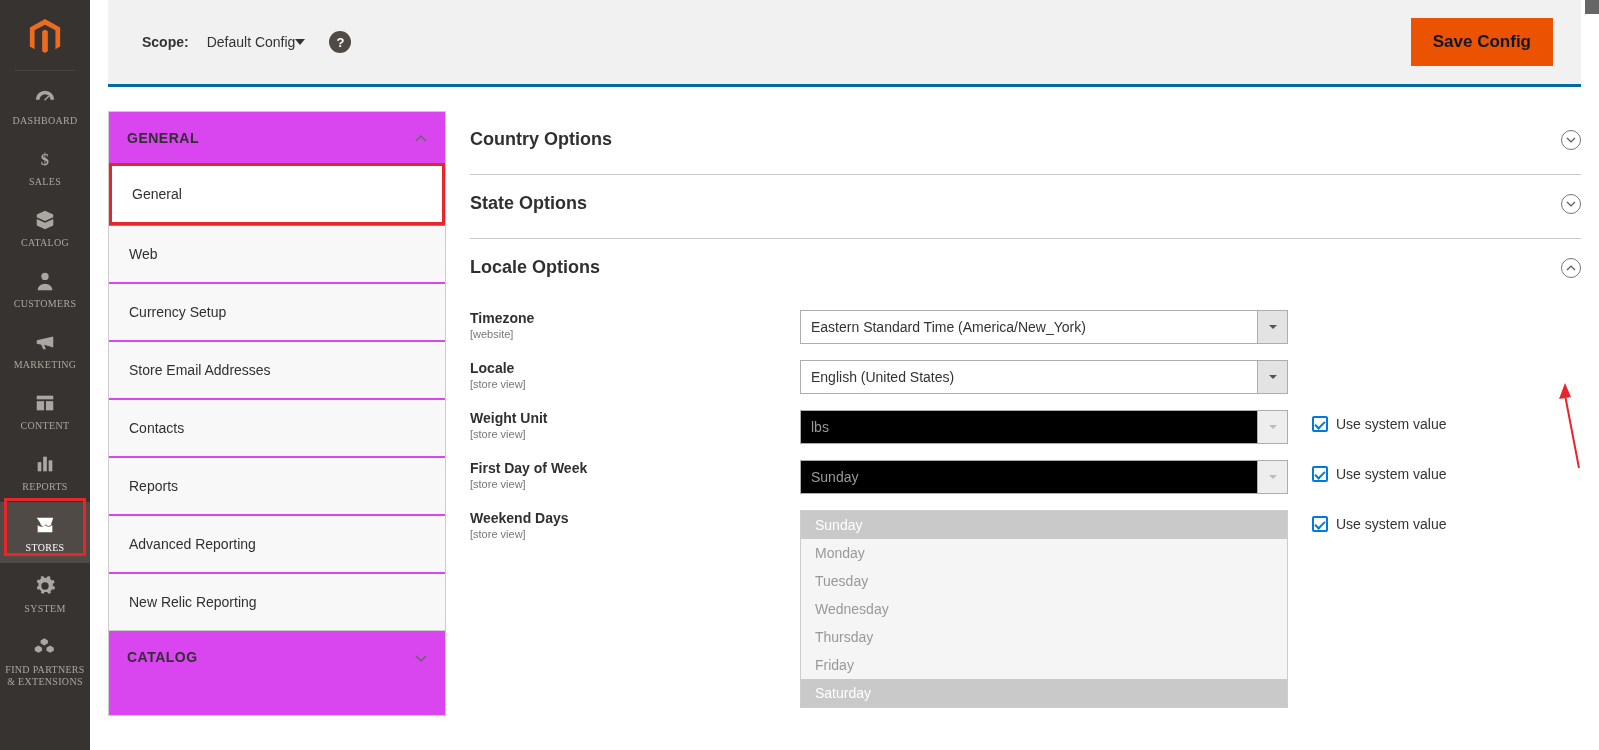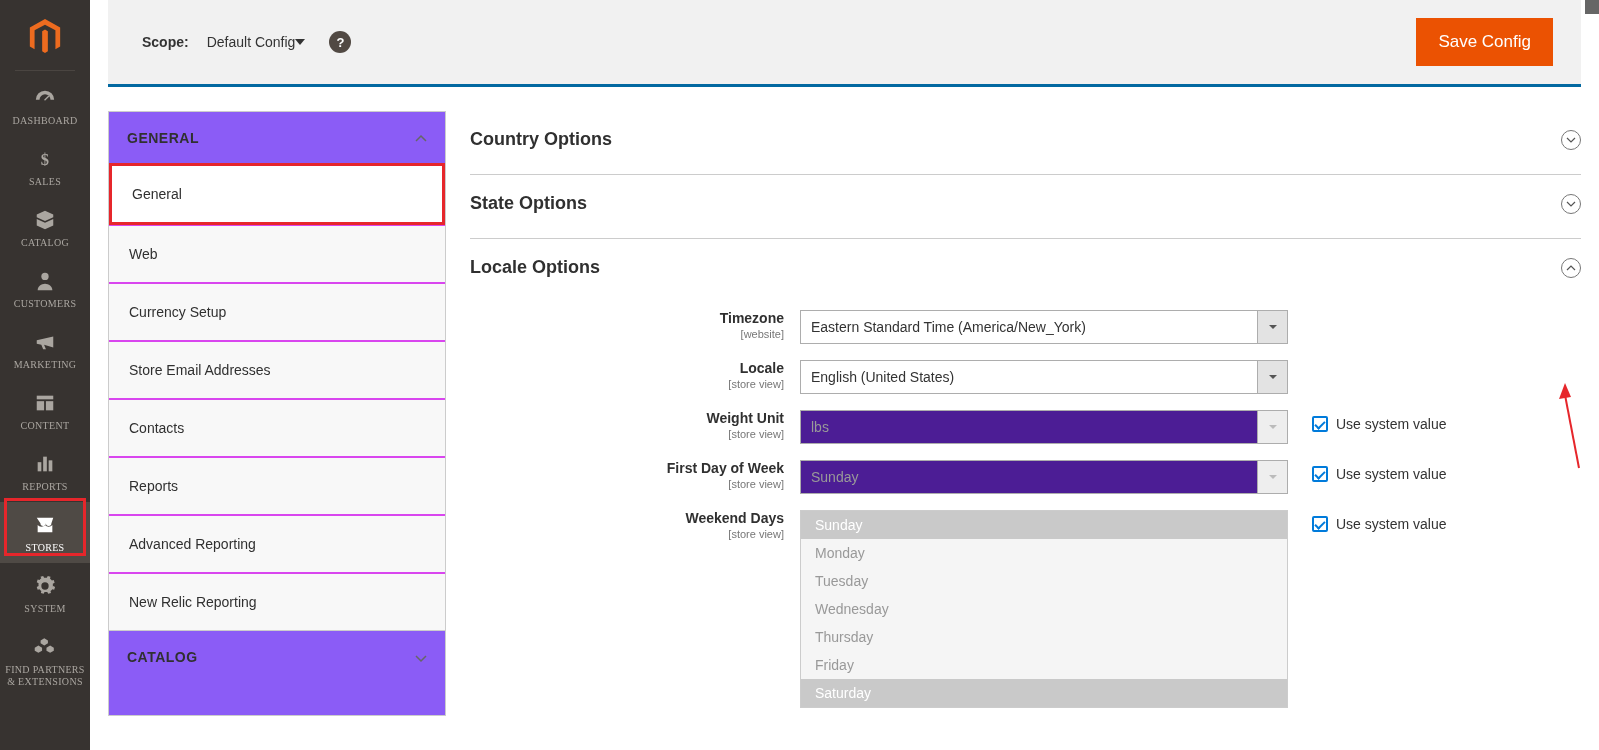--- a/index.html
+++ b/index.html
@@ -17,52 +17,52 @@
 .nav-item.active .icon { color:#fff; }
 .nav-highlight { position: fixed; left: 4px; top: 498px; width: 82px; height: 58px; border: 3px solid #e6262b; pointer-events: none; z-index: 200; }
 
 
 .content { margin-left: 90px; }
 .topbar { background: #f1f1f1; padding: 18px 28px 18px 28px; display: flex; align-items: center; border-bottom: 3px solid #0369a1; margin: 0 18px 24px 18px; position: relative; }
 .scope-label { font-weight: 700; margin-left: 6px; margin-right: 18px; }
 .scope-value { display:inline-flex; align-items:center; gap:0; color:#333; cursor:pointer; }
 .caret-down { width:0; height:0; border-left:5px solid transparent; border-right:5px solid transparent; border-top:6px solid #333; }
 .help-icon { width:22px; height:22px; border-radius:50%; background:#514943; color:#fff; display:inline-flex; align-items:center; justify-content:center; font-weight:700; margin-left:24px; font-size:13px; }
-.save-btn { margin-left:auto; background:#eb5202; color:#ffffff; border:none; padding: 14px 22px; font-size:17px; font-weight:400; cursor:pointer; }
+.save-btn { margin-left:auto; background:#eb5202; color:#0f172a; border:none; padding: 14px 22px; font-size:17px; font-weight:700; cursor:pointer; }
 
 
 .main { display:flex; gap: 24px; padding: 0 18px 40px; }
-.config-nav { width: 338px; flex-shrink: 0; border: 1px solid #ccc; background:#8b5cf6; }
+.config-nav { width: 338px; flex-shrink: 0; border: 1px solid #ccc; background:#d946ef; }
 .section-header { display:flex; align-items:center; justify-content:space-between; padding: 18px 18px; font-weight:600; letter-spacing:.5px; color:#303030; border-top:1px solid #ccc; cursor:pointer; }
 .section-header:first-child { border-top:none; }
 .section-body { background:#f8f8f8; }
 .sub-item { padding: 20px 20px; color:#303030; border-top:2px solid #d946ef; cursor:pointer; }
 .sub-item.selected { background:#fff; border:3px solid #e6262b; border-left-width:3px; border-right-width:3px; position: relative; margin: -1px 0; }
 .sub-item.alt { background:#efefef; }
 .chev { width:12px; height:12px; display:inline-block; }
 
 
 .panel { flex:1; }
 .group { border-bottom:1px solid #ccc; }
 .group-header { display:flex; align-items:flex-end; justify-content:space-between; padding: 18px 0 24px; cursor:pointer; }
 .group-title { font-size:18px; font-weight:700; color:#303030; }
 .circle-chev { width:20px; height:20px; border:1px solid #777; border-radius:50%; display:inline-flex; align-items:center; justify-content:center; }
 .circle-chev svg { width:10px; height:10px; }
 
 
 .form-row { display:flex; align-items:flex-start; padding: 8px 0; }
-.form-row .lbl { width: 330px; text-align:right; padding-right:16px; }
+.form-row .lbl { width: 330px; padding-right:16px; }
 .form-row .lbl .name { font-weight:600; color:#303030; display:block; }
 .form-row .lbl .scope { font-size:11px; color:#777; display:block; margin-top:2px; }
 .form-row .ctrl { width: 488px; }
 .form-row .extra { padding-left: 24px; display:flex; align-items:center; gap:8px; padding-top:6px; }
 .select { display:flex; }
 .select .val { flex:1; background:#fff; border:1px solid #adadad; padding: 8px 10px; color:#333; }
 .select .dd { width:30px; background:#e3e3e3; border:1px solid #adadad; border-left:none; display:flex; align-items:center; justify-content:center; }
-.select.disabled .val { background:#4c1d95; color:#999; }
+.select.disabled .val { background:#000000; color:#999; }
 .select.disabled .dd { background:#eee; }
 .multi { border:1px solid #ccc; background:#f5f5f5; }
 .multi .opt { padding:6px 14px; color:#999; }
 .multi .opt.sel { background:#c9c9c9; color:#fff; }
 .chk { width:16px; height:16px; border:2px solid #007bdb; border-radius:2px; display:inline-flex; align-items:center; justify-content:center; position:relative; }
 .chk::after { content:""; position:absolute; width:4px; height:8px; border:solid #007bdb; border-width:0 2px 2px 0; transform: rotate(45deg); top:1px; }
 
 
 .arrow-anno { position:absolute; right:-6px; top:272px; pointer-events:none; }
 .arrow-anno svg { width:30px; height:90px; }

